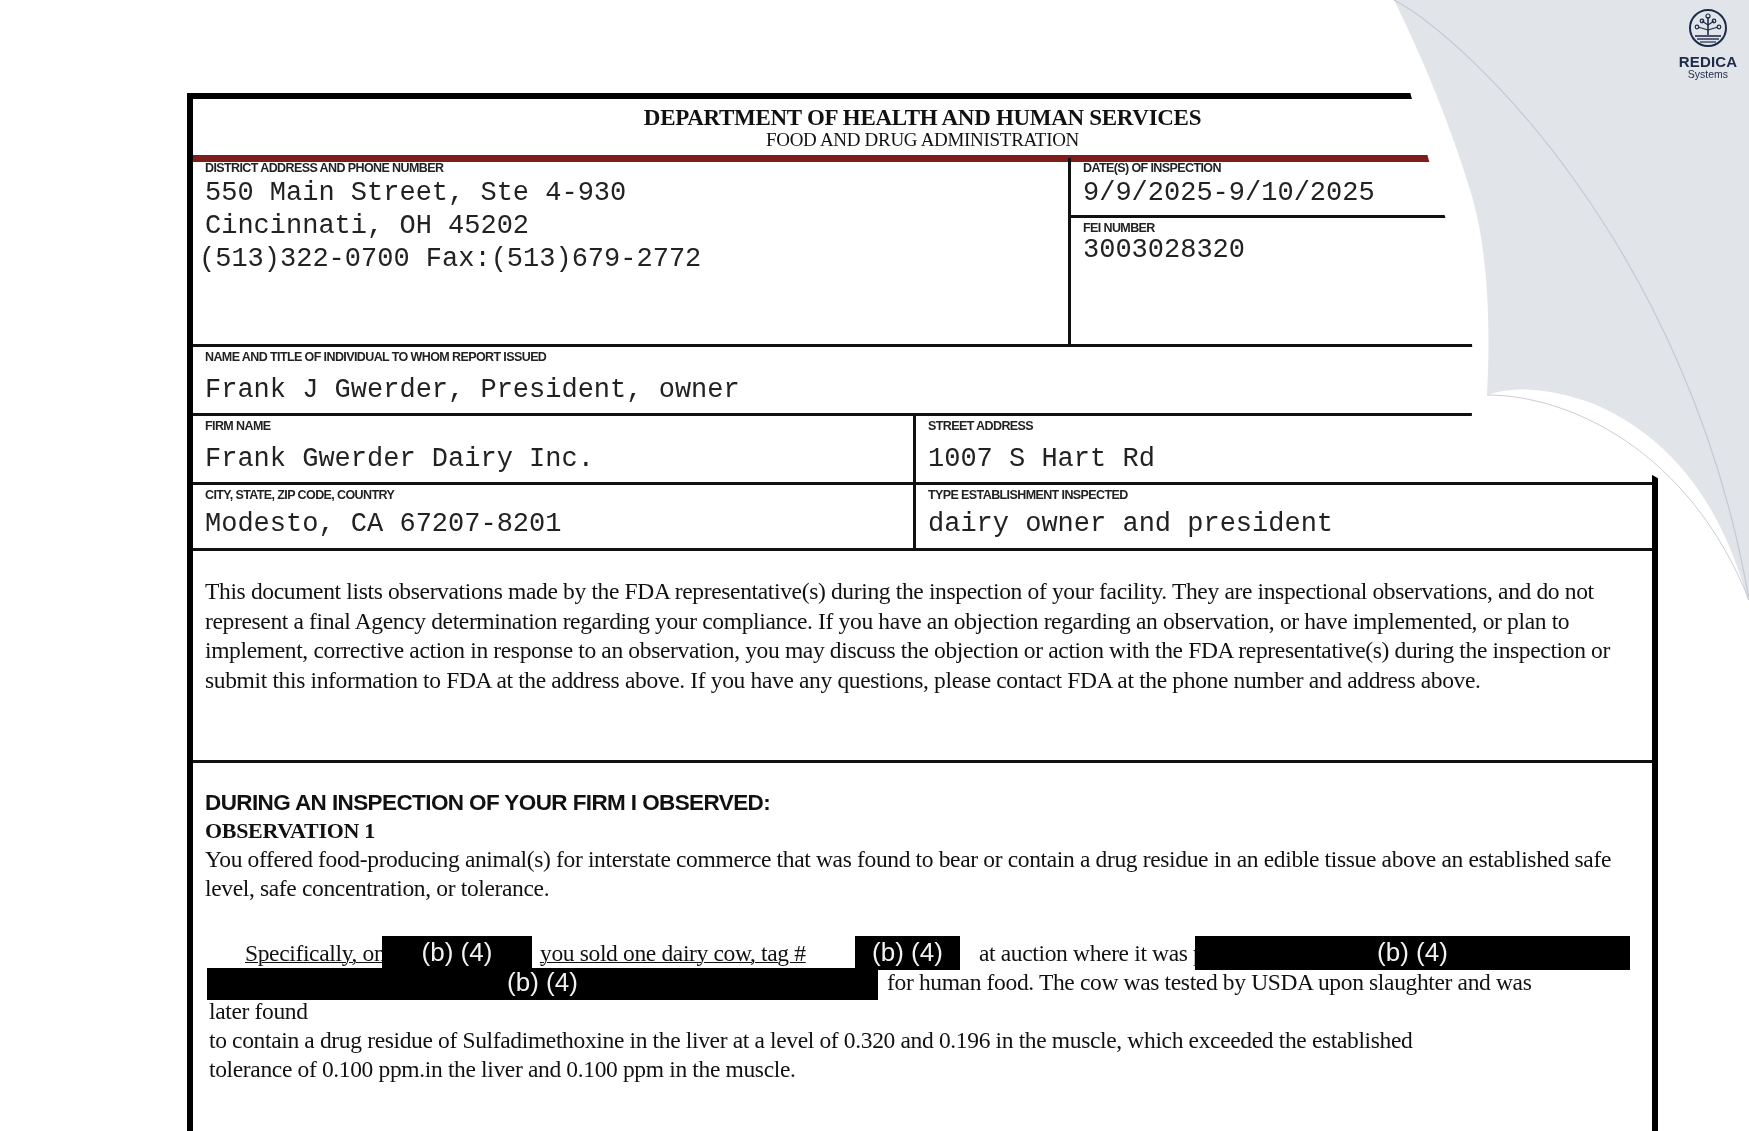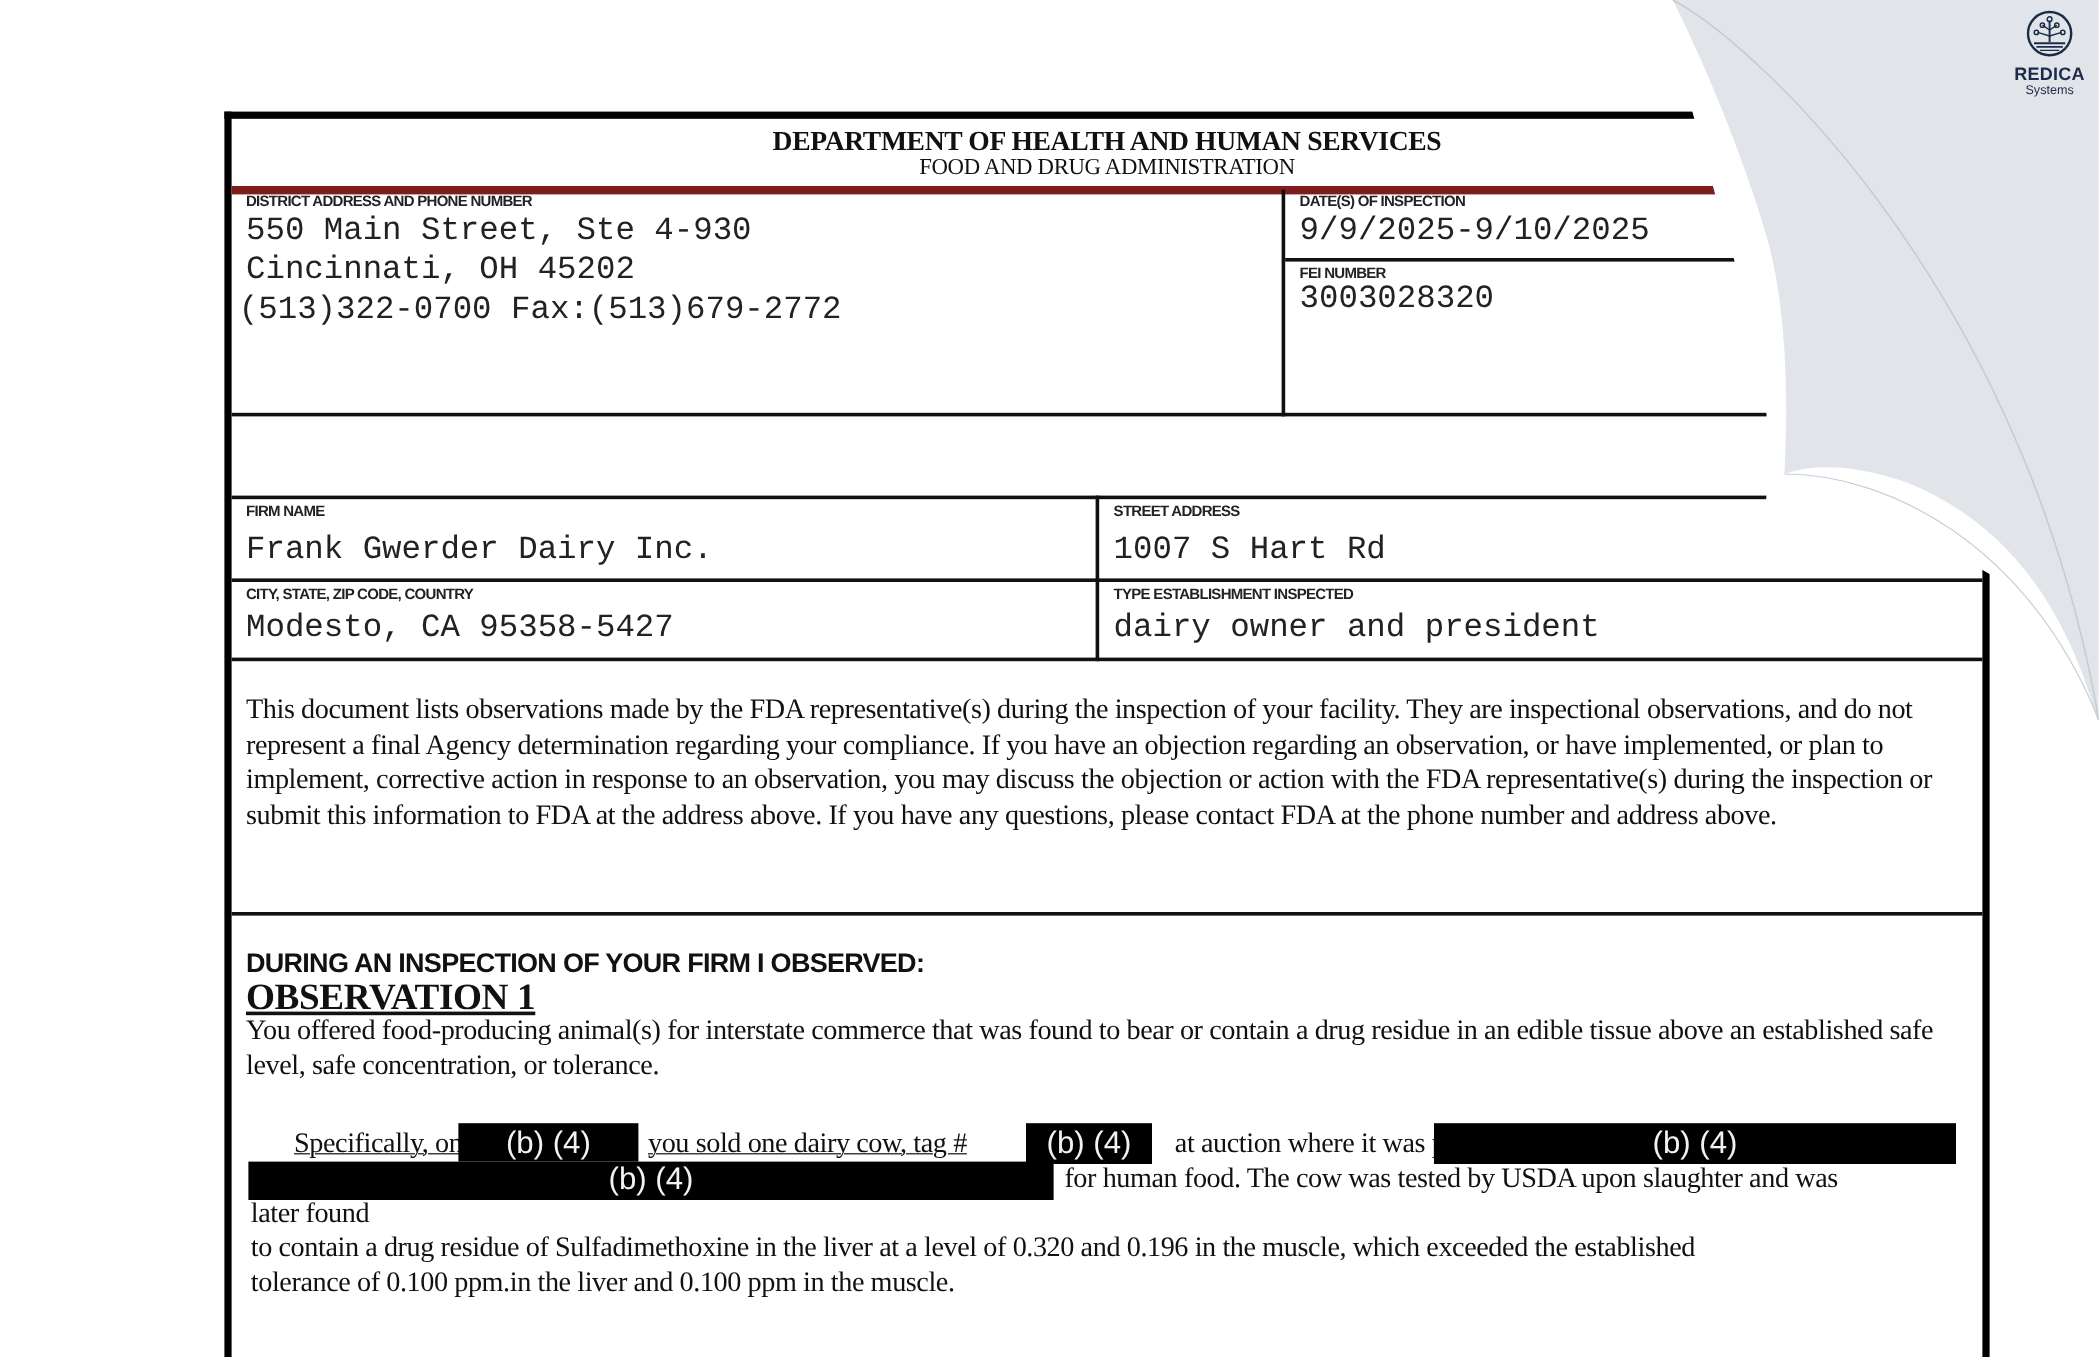--- a/index.html
+++ b/index.html
@@ -28,21 +28,21 @@
     position: absolute; left: 12px;
   }
   .hline { position: absolute; left: 0; right: 0; height: 3px; background: #111; }
   .vline { position: absolute; width: 3px; background: #111; }
   .disclaimer {
     position: absolute; left: 12px; top: 478px; width: 1440px;
     font-size: 23.5px; line-height: 29.5px; letter-spacing: -0.35px; color: #111;
   }
   .obs-h { position: absolute; left: 12px; top: 690px; }
   .obs-h .a { font-family: "Liberation Sans", sans-serif; font-weight: bold; font-size: 22.5px; letter-spacing: -0.6px; line-height: 28px; }
-  .obs-h .b { font-weight: bold; font-size: 31px; line-height: 28px; letter-spacing: -0.3px; text-decoration: underline; }
+  .obs-h .b { font-weight: bold; font-size: 22px; line-height: 28px; letter-spacing: -0.3px; }
   .obs-p { position: absolute; left: 12px; top: 746px; width: 1450px; font-size: 23.5px; line-height: 29px; letter-spacing: -0.35px; }
   .txt { position: absolute; font-size: 23.5px; letter-spacing: -0.35px; white-space: nowrap; line-height: 28px; }
   .redact {
     position: absolute; background: #000; color: #f2f2f2;
     font-family: "Liberation Sans", sans-serif; font-size: 26px; text-align: center; line-height: 32px;
   }
   .u { text-decoration: underline; text-decoration-thickness: 1px; }
   .corner { position: absolute; right: 0; top: 0; width: 360px; height: 600px; }
   .logo { position: absolute; left: 1676px; top: 8px; width: 64px; text-align: center; color: #1d2b4a; }
   .logo .name { font-family: "Liberation Sans", sans-serif; font-weight: bold; font-size: 15px; letter-spacing: 0.2px; line-height: 15px; margin-top: 2px; }
@@ -69,36 +69,40 @@
     <div class="lbl">DATE(S) OF INSPECTION</div>
     <div class="mono" style="top:20px;">9/9/2025-9/10/2025</div>
   </div>
   <div class="hline" style="left:878px;top:116px;"></div>
   <div class="cell" style="left:878px;top:119px;right:0;height:126px;">
     <div class="lbl">FEI NUMBER</div>
     <div class="mono" style="top:17px;">3003028320</div>
   </div>
   <div class="hline" style="top:245px;"></div>
 
+  <div class="cell" style="left:0;top:248px;right:0;height:66px;">
+    <div class="lbl">NAME AND TITLE OF INDIVIDUAL TO WHOM REPORT ISSUED</div>
+    <div class="mono" style="top:28px;">Frank J Gwerder, President, owner</div>
+  </div>
   <div class="hline" style="top:314px;"></div>
 
   <div class="cell" style="left:0;top:317px;width:720px;height:54px;">
     <div class="lbl">FIRM NAME</div>
     <div class="mono" style="top:28px;">Frank Gwerder Dairy Inc.</div>
   </div>
   <div class="vline" style="left:720px;top:314px;height:138px;"></div>
   <div class="cell" style="left:723px;top:317px;right:0;height:86px;">
     <div class="lbl">STREET ADDRESS</div>
     <div class="mono" style="top:28px;">1007 S Hart Rd</div>
   </div>
   <div class="hline" style="top:383px;"></div>
 
   <div class="cell" style="left:0;top:386px;width:720px;height:63px;padding-left:29px;">
     <div class="lbl">CITY, STATE, ZIP CODE, COUNTRY</div>
-    <div class="mono" style="top:24px;">Modesto, CA 95358-5427</div>
+    <div class="mono" style="top:24px;">Modesto, CA 67207-8201</div>
   </div>
   <div class="cell" style="left:723px;top:386px;right:0;height:63px;">
     <div class="lbl">TYPE ESTABLISHMENT INSPECTED</div>
     <div class="mono" style="top:24px;">dairy owner and president</div>
   </div>
   <div class="hline" style="top:449px;"></div>
 
   <div class="disclaimer">This document lists observations made by the FDA representative(s) during the inspection of your facility. They are inspectional observations, and do not represent a final Agency determination regarding your compliance. If you have an objection regarding an observation, or have implemented, or plan to implement, corrective action in response to an observation, you may discuss the objection or action with the FDA representative(s) during the inspection or submit this information to FDA at the address above. If you have any questions, please contact FDA at the phone number and address above.</div>
   <div class="hline" style="top:661px;"></div>
 

